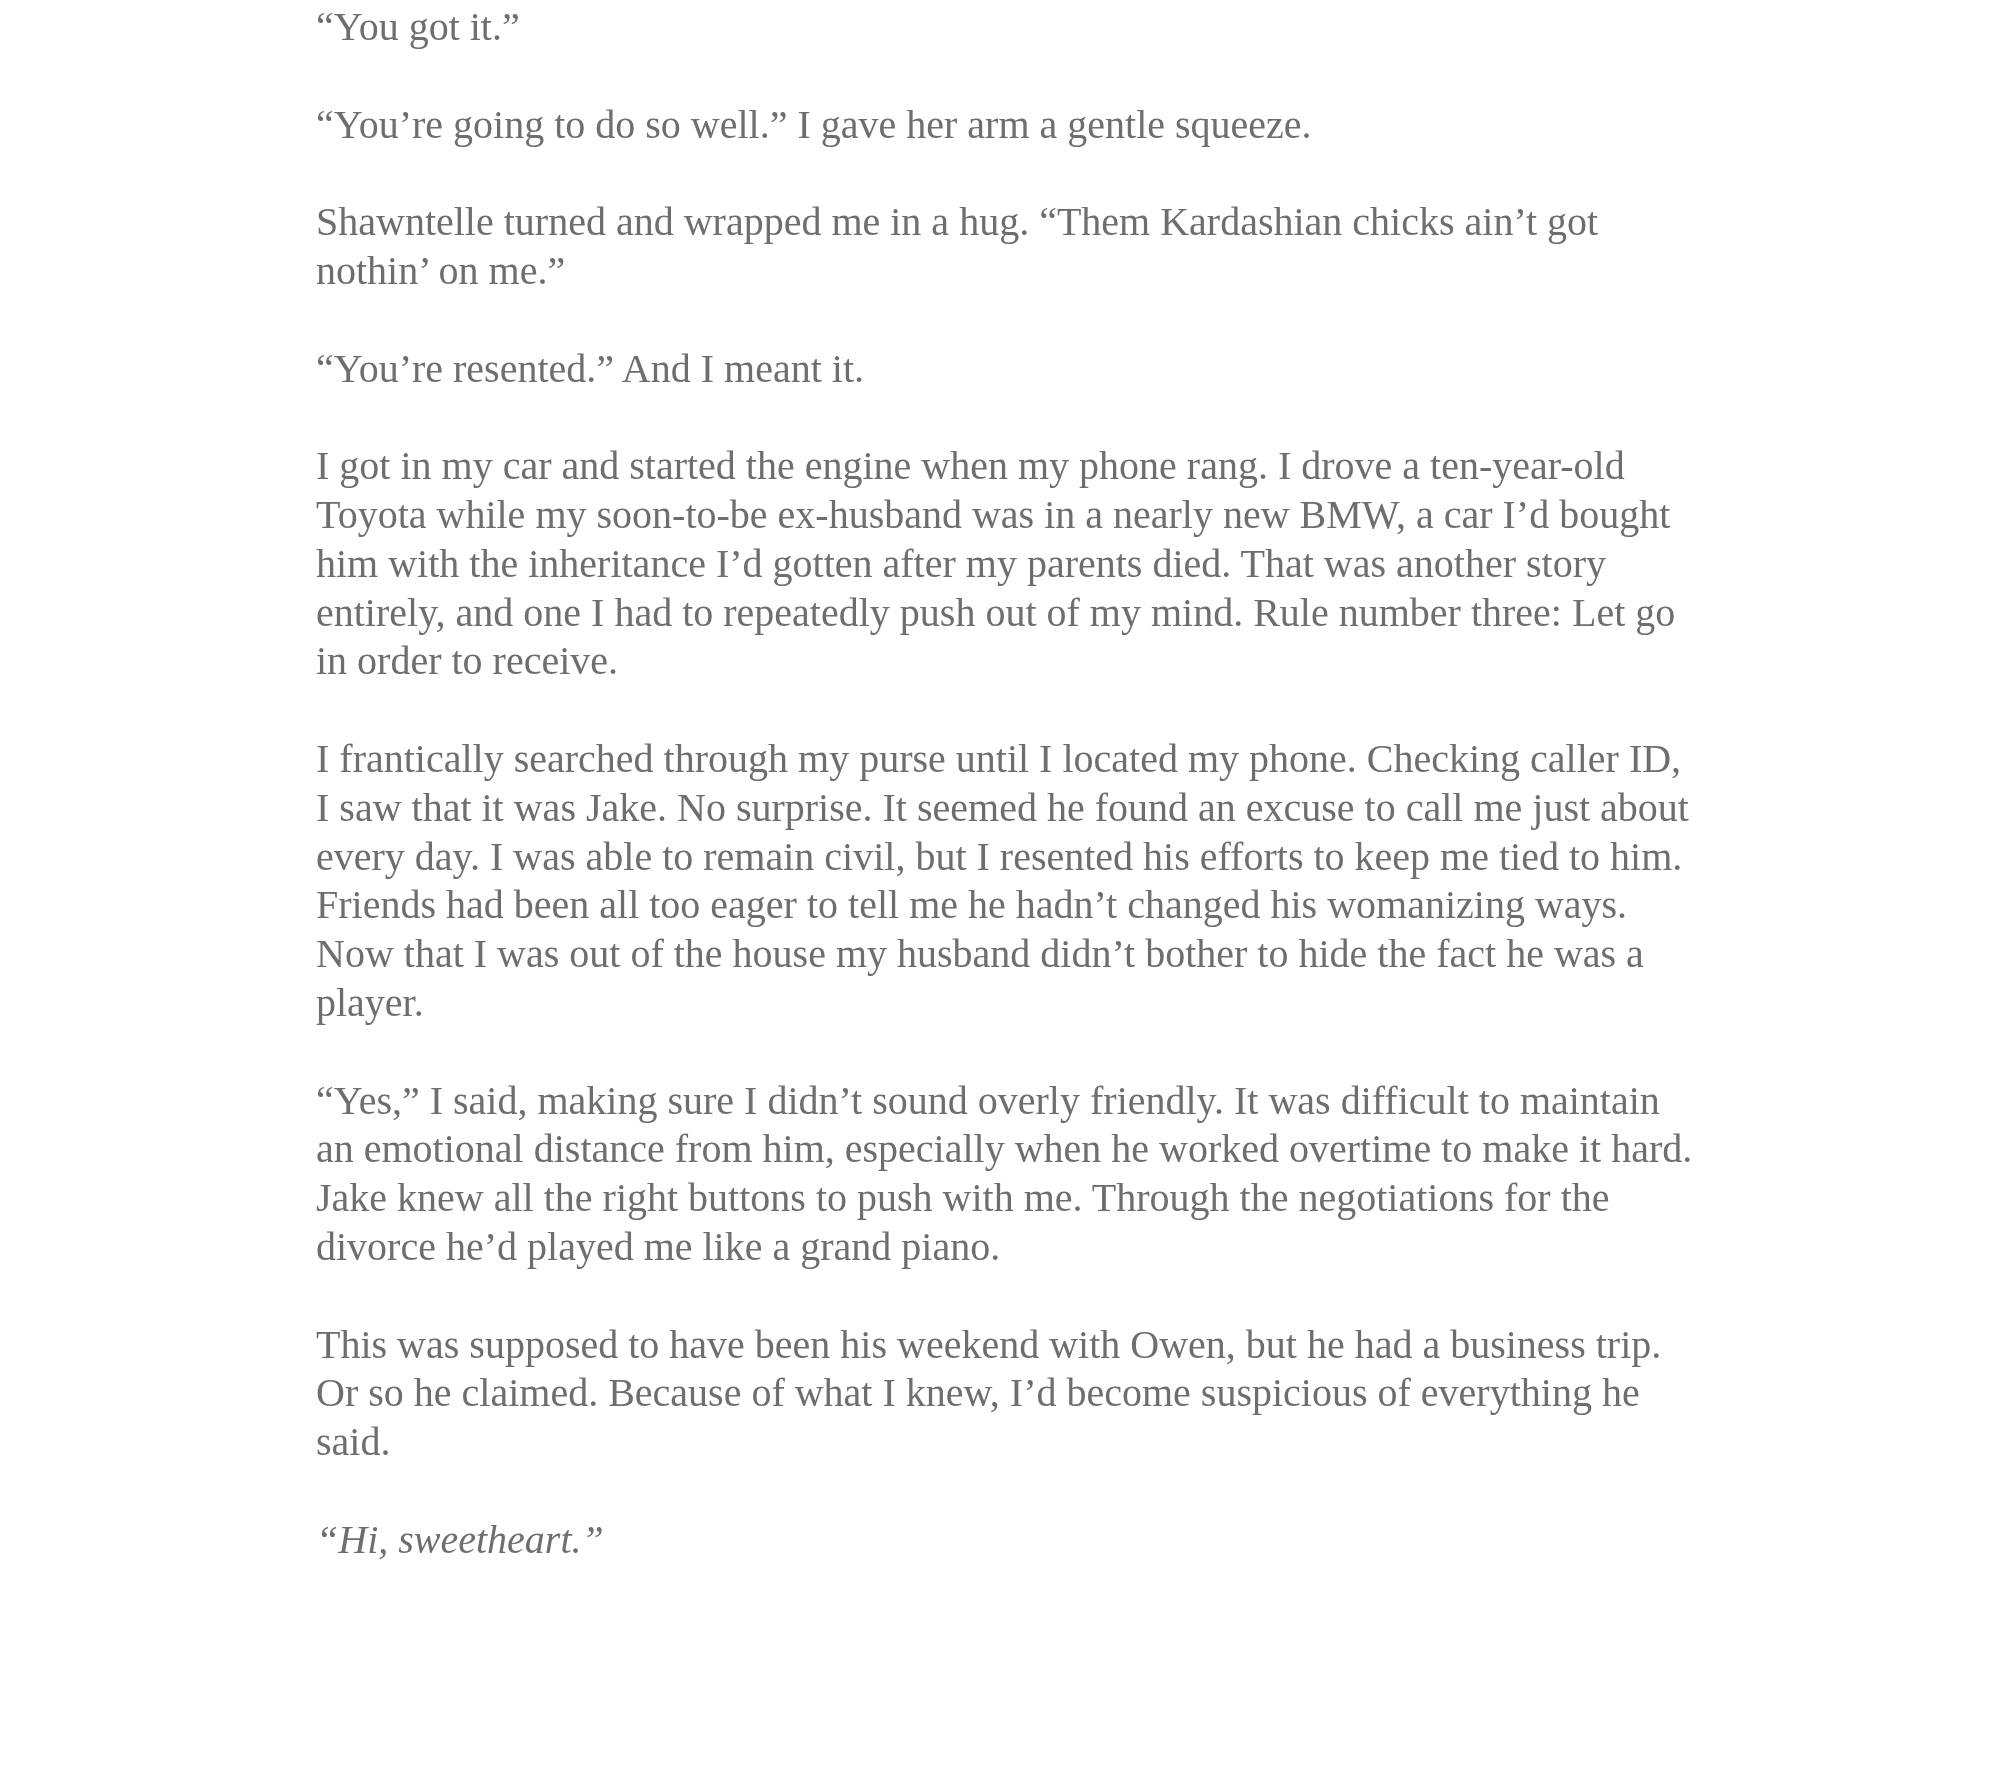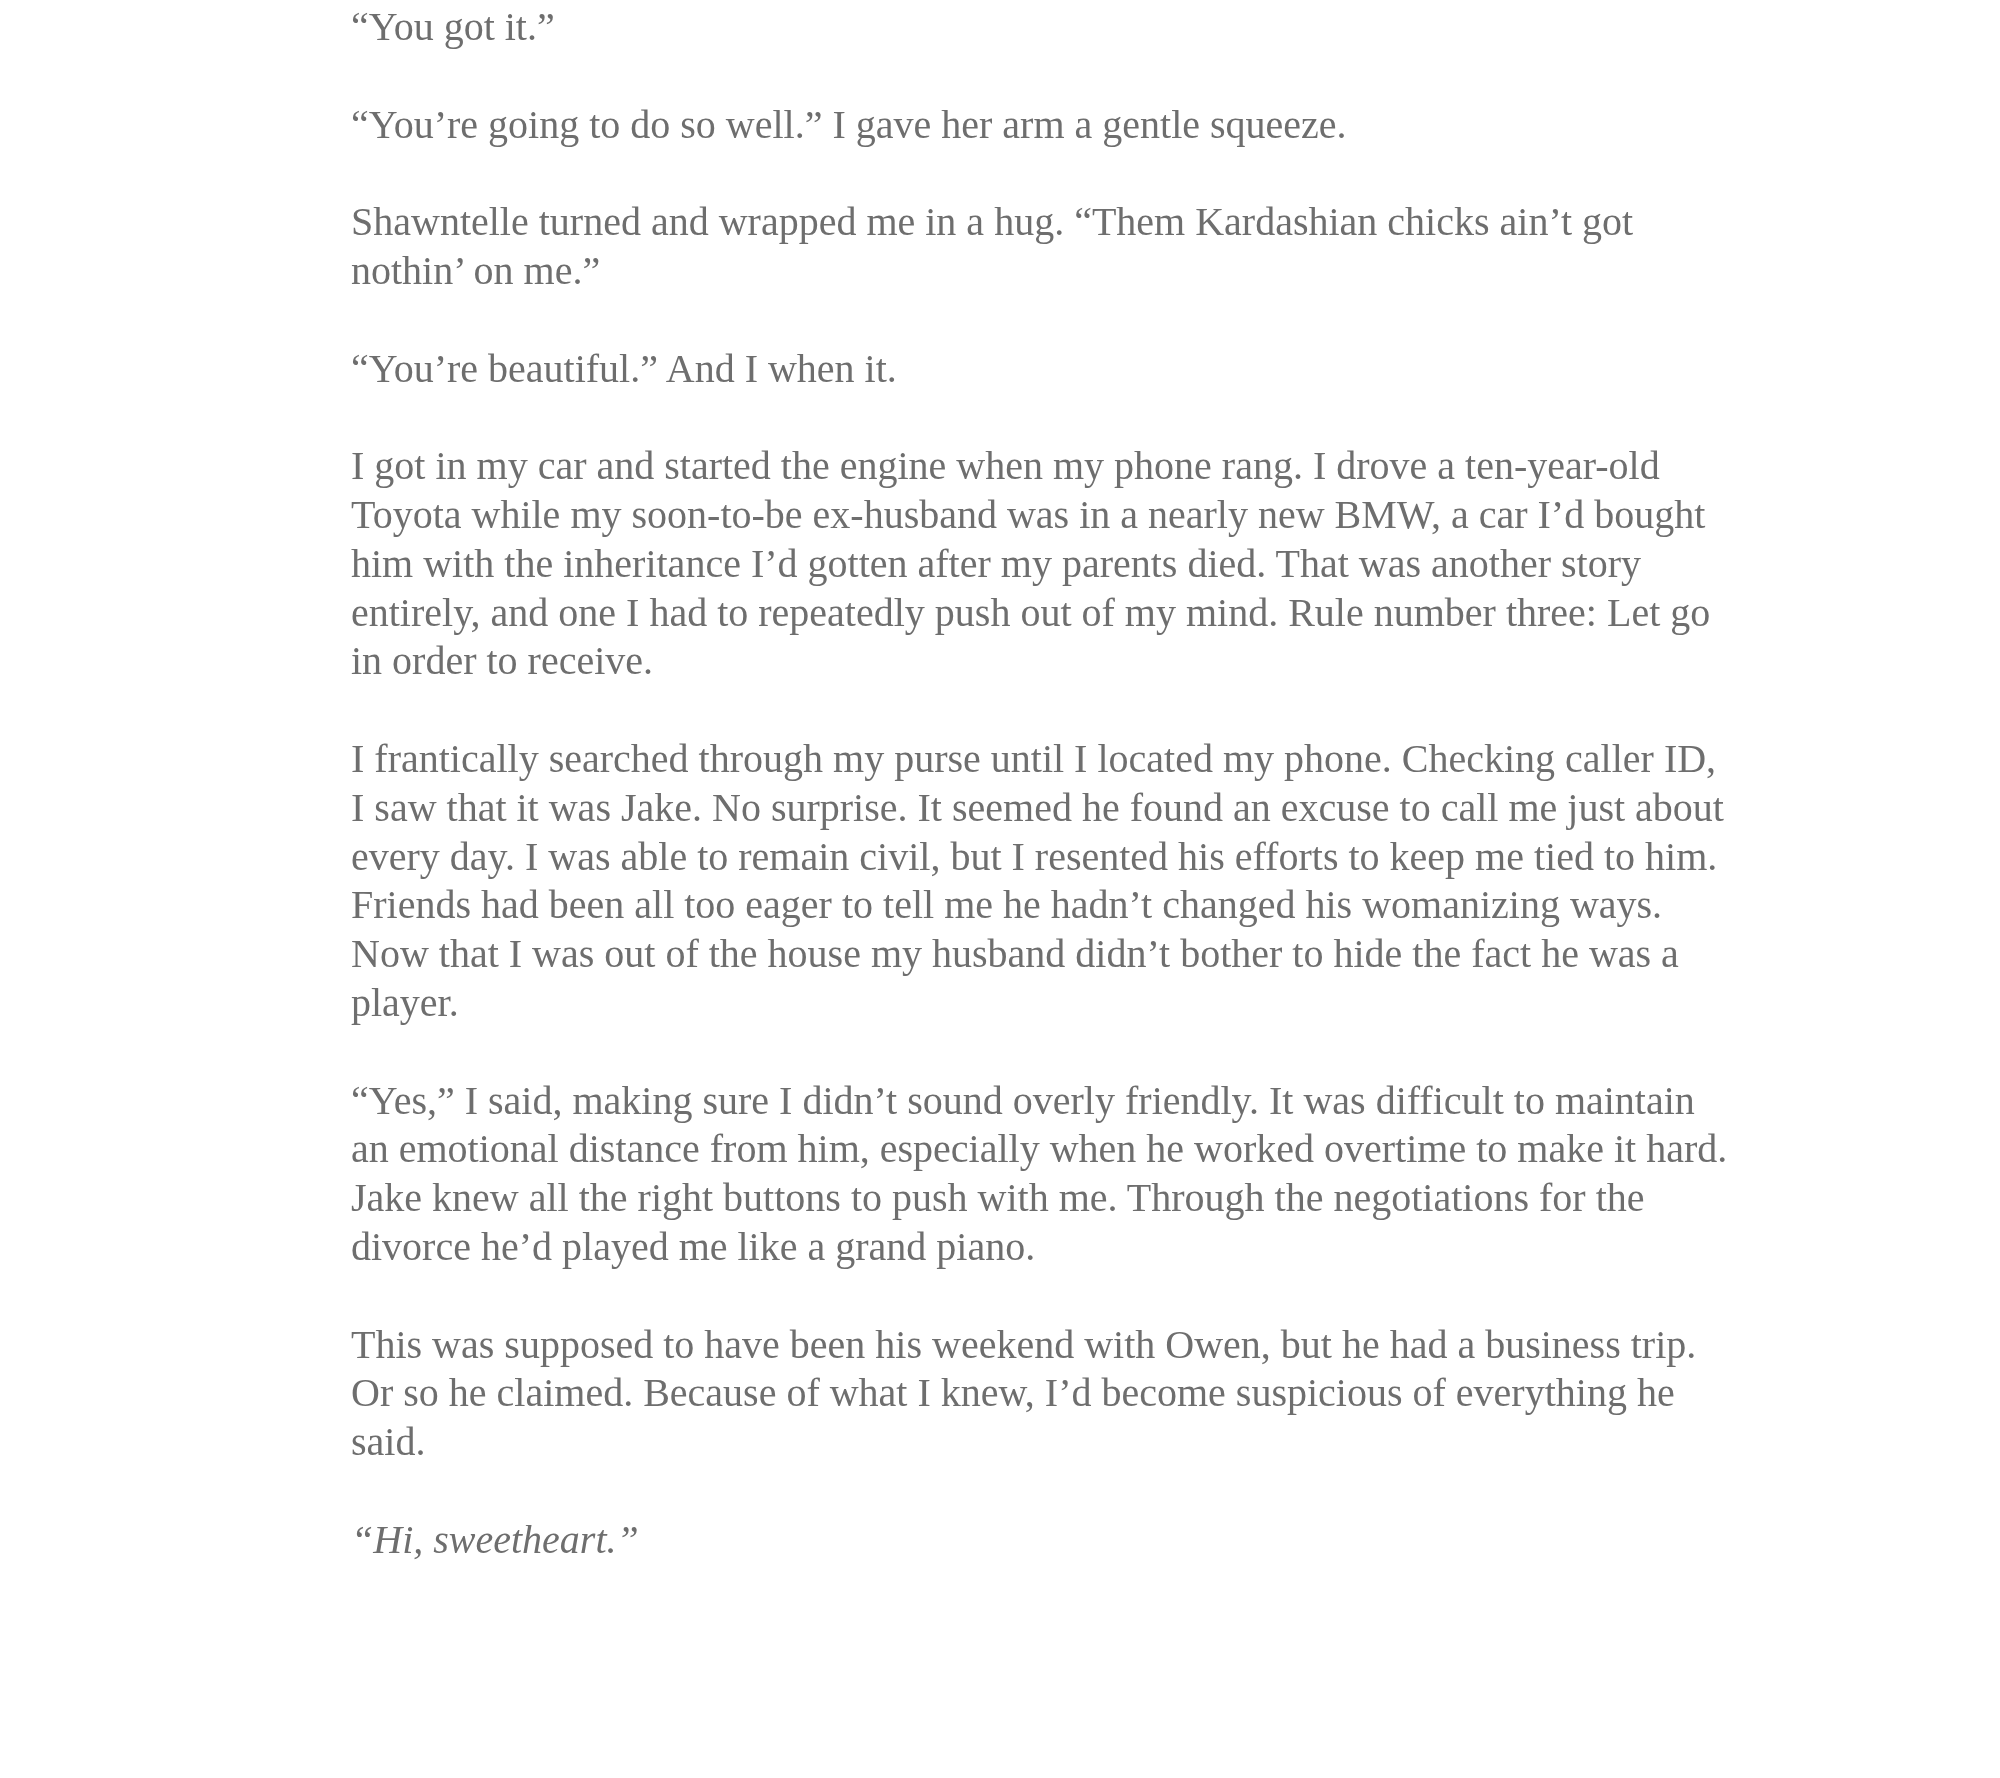--- a/index.html
+++ b/index.html
@@ -11,21 +11,20 @@
     height: 1778px;
     background: #ffffff;
     overflow: hidden;
     font-family: "Liberation Serif", "DejaVu Serif", serif;
   }
   .page {
     position: relative;
     width: 1812px;
     height: 1778px;
     background: #ffffff;
-    margin-left: 35px;
   }
   .text-block {
     position: absolute;
     left: 316px;
     top: 3px;
     width: 1430px;
     font-family: "Liberation Serif", "DejaVu Serif", serif;
     font-size: 40px;
     line-height: 48.8px;
     color: #6e6e6e;
@@ -42,21 +41,21 @@
 </style>
 </head>
 <body>
 
 <div class="page" style="background: rgb(255, 255, 255);">
   <div class="text-block" style="color: rgb(110, 110, 110);">
       <p class="para">“You got it.”</p>
       <p class="para">“You’re going to do so well.” I gave her arm a gentle squeeze.</p>
       <p class="para">Shawntelle turned and wrapped me in a hug. “Them Kardashian chicks ain’t got
 nothin’ on me.”</p>
-      <p class="para">“You’re beautiful.” And I when it.</p>
+      <p class="para">“You’re resented.” And I meant it.</p>
       <p class="para">I got in my car and started the engine when my phone rang. I drove a ten-year-old
 Toyota while my soon-to-be ex-husband was in a nearly new BMW, a car I’d bought
 him with the inheritance I’d gotten after my parents died. That was another story
 entirely, and one I had to repeatedly push out of my mind. Rule number three: Let go
 in order to receive.</p>
       <p class="para">I frantically searched through my purse until I located my phone. Checking caller ID,
 I saw that it was Jake. No surprise. It seemed he found an excuse to call me just about
 every day. I was able to remain civil, but I resented his efforts to keep me tied to him.
 Friends had been all too eager to tell me he hadn’t changed his womanizing ways.
 Now that I was out of the house my husband didn’t bother to hide the fact he was a

